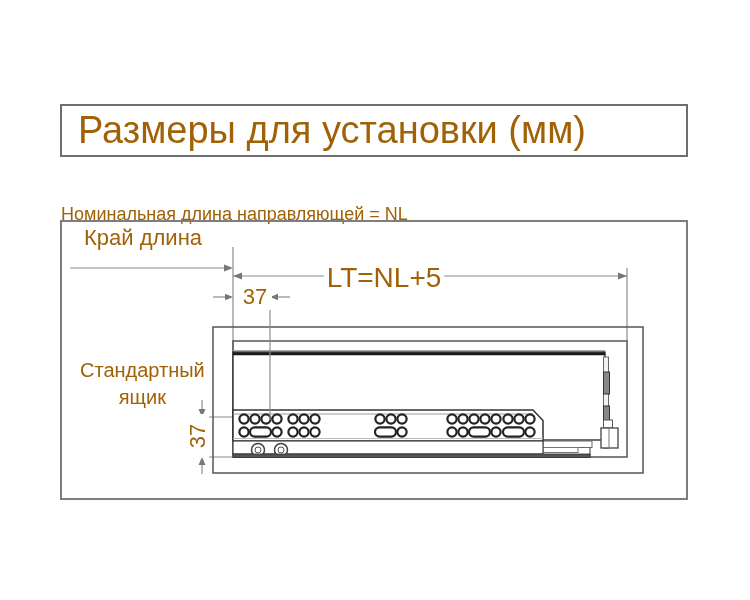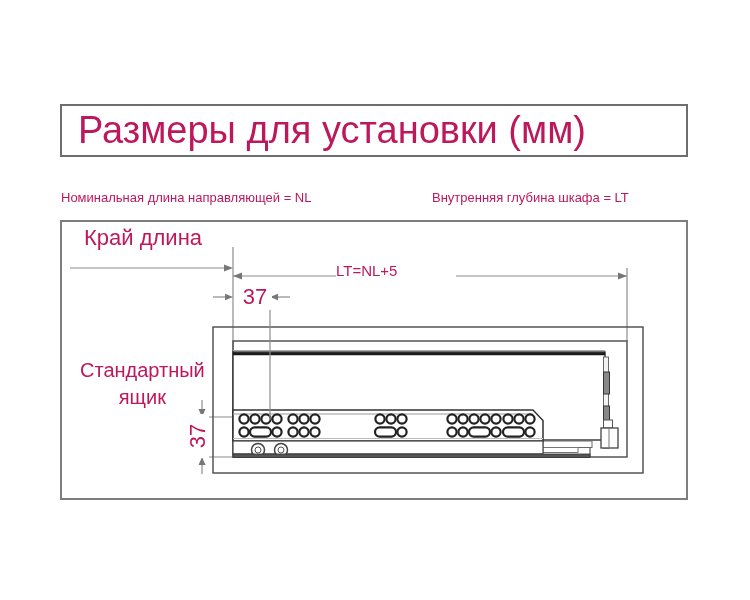--- a/index.html
+++ b/index.html
@@ -1,29 +1,29 @@
 <!DOCTYPE html>
 <html><head>
 <meta charset="utf-8">
 <style>
   html,body{margin:0;padding:0;background:#fff;}
   #stage{position:relative;width:750px;height:600px;background:#fff;overflow:hidden;
-         font-family:"Liberation Sans", sans-serif;color:#be185d;}
+         font-family:"Liberation Sans", sans-serif;color:#a16207;}
   .abs{position:absolute;}
   #title-box{left:60px;top:104px;width:628px;height:53px;border:2px solid #6e6e6e;
              box-sizing:border-box;display:flex;align-items:center;}
   #title-text{font-size:38px;letter-spacing:0px;padding-left:16px;white-space:nowrap;}
-  .subtitle{top:190px;font-size:13px;white-space:nowrap;}
+  .subtitle{top:204px;font-size:18px;white-space:nowrap;}
   #subtitle-left{left:61px;}
   #subtitle-right{left:432px;}
   #diagram-box{left:60px;top:220px;width:628px;height:280px;border:2px solid #7e7e7e;
                box-sizing:border-box;}
   #diagram-svg{position:absolute;left:60px;top:220px;width:628px;height:280px;}
   #cabinet-edge-label{left:84px;top:225px;font-size:22px;white-space:nowrap;}
-  #depth-dim-label{left:336px;top:262px;width:120px;font-size:15px;
+  #depth-dim-label{left:324px;top:262px;width:120px;text-align:center;font-size:28px;
                    background:#fff;white-space:nowrap;}
   #front-offset-label{left:238px;top:284px;width:34px;text-align:center;font-size:22px;
                       background:#fff;}
   #vert-offset-label{left:175px;top:424px;width:44px;height:24px;text-align:center;font-size:22px;
                      background:#fff;transform:rotate(-90deg);}
   #drawer-label{left:80px;top:357px;font-size:20px;line-height:27px;white-space:pre-line;text-align:center;}
   .hole{fill:#fff;stroke:#222;stroke-width:2.2;}
   .dim{stroke:#8c8c8c;stroke-width:1.2;fill:none;}
   .arrow{fill:#777;stroke:none;}
   .draw{stroke:#555;stroke-width:1.5;fill:none;}
@@ -32,21 +32,20 @@
 </head>
 <body>
 
 <div id="stage">
 
   <div id="title-box" class="abs">
     <div id="title-text">Размеры для установки (мм)</div>
   </div>
 
   <div id="subtitle-left" class="abs subtitle">Номинальная длина направляющей = NL</div>
-  <div id="subtitle-right" class="abs subtitle">Внутренняя глубина шкафа = LT</div>
 
   <div id="diagram-box" class="abs"></div>
 
   <svg id="diagram-svg" viewBox="0 0 628 280">
 
     <g>
       <line class="dim" x1="173" y1="27" x2="173" y2="237"></line>
       <line class="dim" x1="567" y1="48" x2="567" y2="121"></line>
     </g>
 

